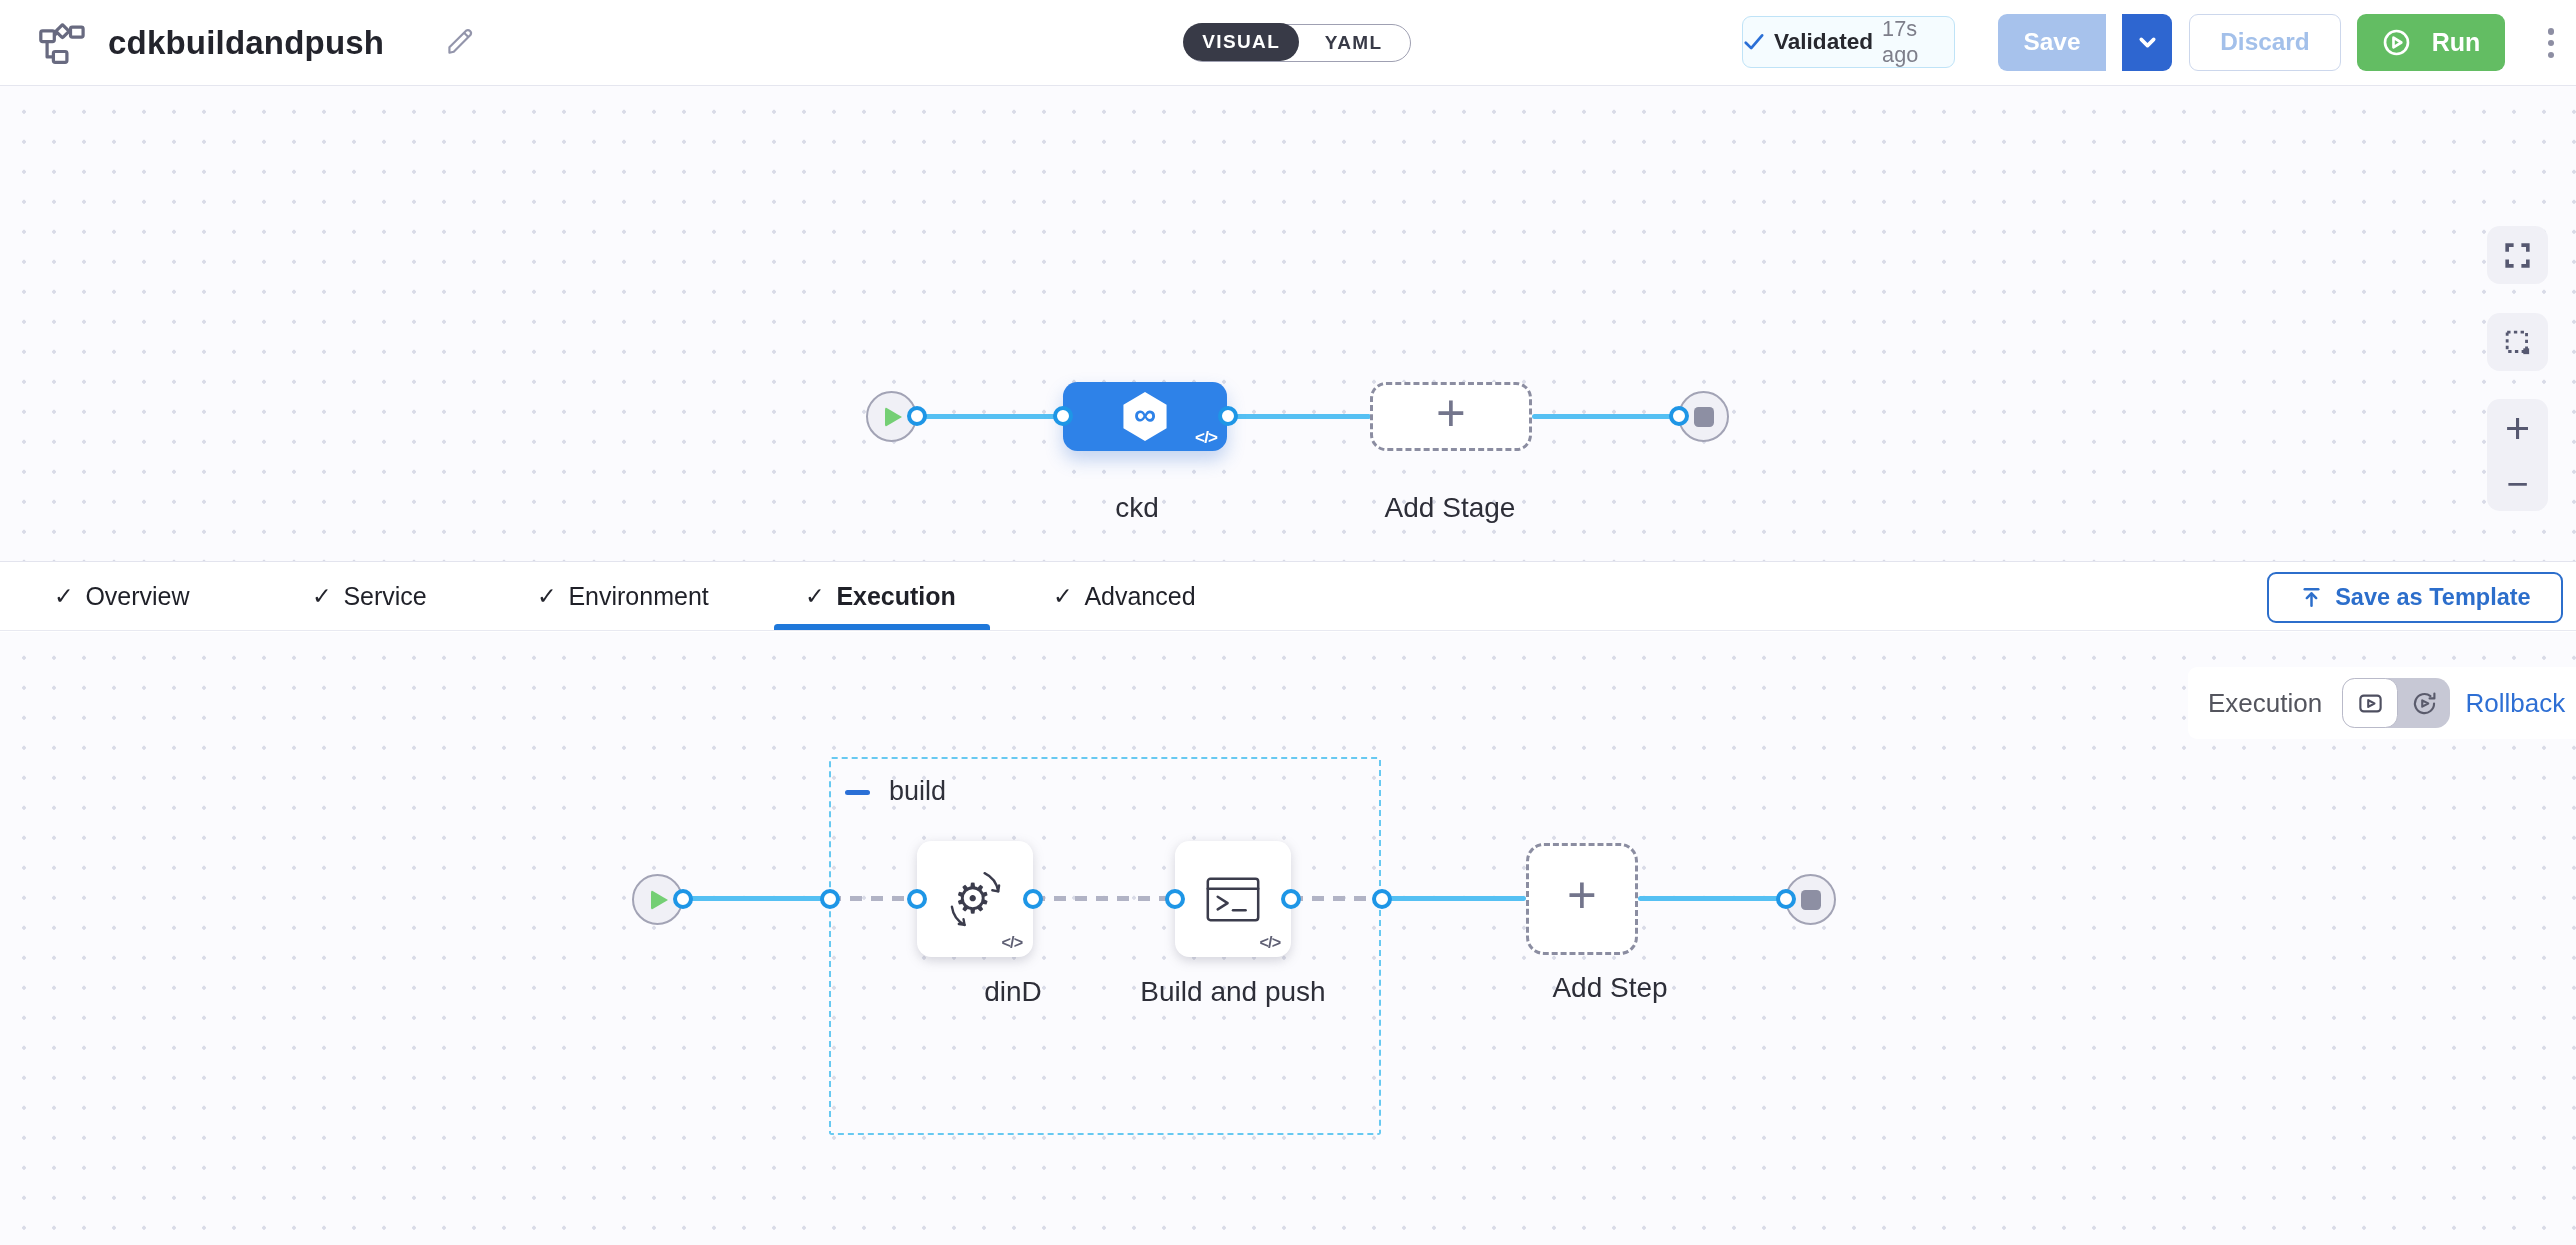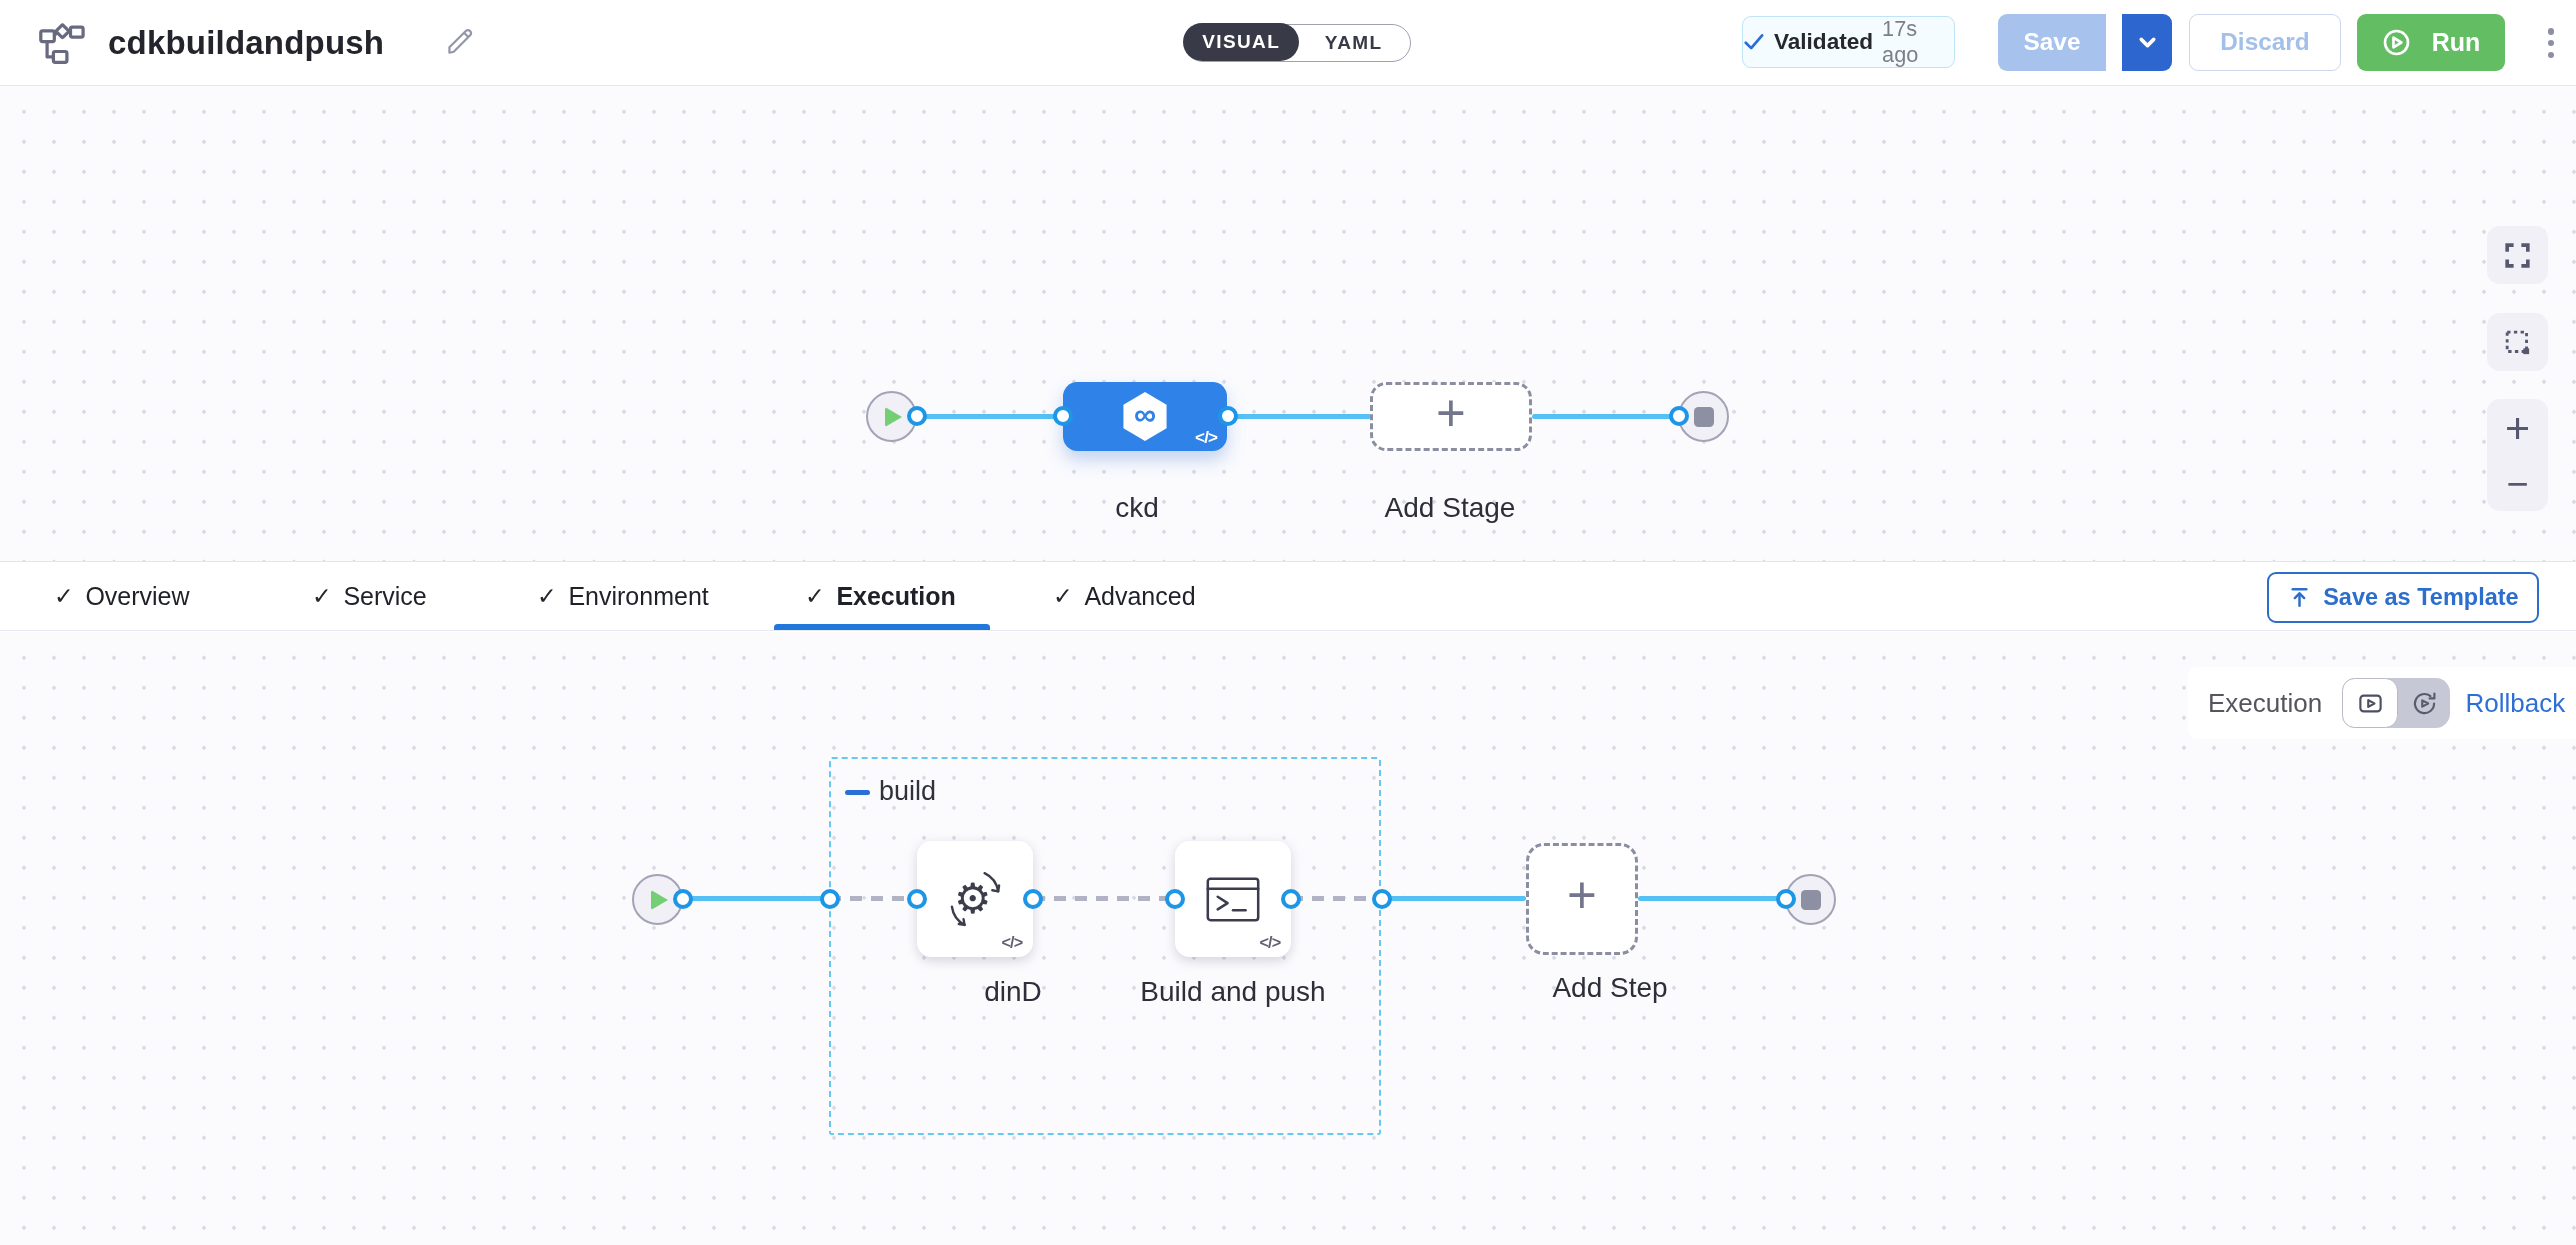--- a/index.html
+++ b/index.html
@@ -58,34 +58,34 @@
   .canvas-btn { position:absolute; left:2487px; width:61px; background:#f0f0f6; border-radius:12.6px; display:flex; align-items:center; justify-content:center; cursor:pointer; z-index:6; }
   .zoom-panel { flex-direction:column; justify-content:space-around; }
   .zoom-glyph { font-size:43px; font-weight:400; color:#565870; line-height:1; }
 
   
   .tabbar { position:absolute; top:561px; left:0; width:100%; height:70px; background:#fff; border-top:1.8px solid #e3e4ee; border-bottom:0.9px solid #e8e9f1; z-index:10; }
   .tab { position:absolute; top:0; height:100%; display:flex; align-items:center; gap:11.7px; font-size:25px; color:#1f2028; cursor:pointer; }
   .tab .check-glyph { font-size:23.5px; color:#24252d; }
   .tab.active { font-weight:700; }
   .tab-underline { position:absolute; left:774px; bottom:0; width:216px; height:6.3px; background:#1f78da; border-radius:3.6px 3.6px 0 0; }
-  .save-template-btn { position:absolute; left:2267px; top:10px; width:272px; height:51px; border:2.3px solid #2c6ecb; border-radius:9px; color:#2c6ecb; font-size:23.5px; font-weight:600; display:flex; align-items:center; justify-content:center; gap:10.8px; cursor:pointer; background:#fff; }
+  .save-template-btn { position:absolute; left:2267px; top:10px; width:296px; height:51px; border:2.3px solid #2c6ecb; border-radius:9px; color:#2c6ecb; font-size:23.5px; font-weight:600; display:flex; align-items:center; justify-content:center; gap:10.8px; cursor:pointer; background:#fff; }
 
   
   .exec-toolbar { position:absolute; left:2188px; top:35px; width:388px; height:72px; background:#fff; border-radius:9px 0 0 9px; display:flex; align-items:center; z-index:6; }
   .exec-mode-label { margin-left:20px; font-size:26px; color:#54555e; }
   .exec-toggle { margin-left:20px; width:108px; height:50px; background:#c7c8d5; border-radius:14.4px; display:flex; align-items:center; cursor:pointer; }
   .exec-toggle-left { width:56px; height:50px; background:#fff; border:1.8px solid #b9bac9; border-radius:12.6px; display:flex; align-items:center; justify-content:center; }
   .exec-toggle-right { flex:1; display:flex; align-items:center; justify-content:center; }
   .rollback-link { margin-left:15.3px; font-size:26px; color:#2e6fd4; cursor:pointer; }
 
   
   .step-group { position:absolute; left:829px; top:125px; width:552px; height:378px; border:2.7px dashed #67c9f1; border-radius:2.7px; z-index:1; }
   .group-minus { position:absolute; left:14.4px; top:31px; width:24.4px; height:5.4px; background:#2a6fd6; border-radius:2.7px; cursor:pointer; }
-  .group-label { position:absolute; left:48px; top:17px; font-size:27px; color:#30313b; }
+  .group-label { position:absolute; left:58px; top:17px; font-size:27px; color:#30313b; }
 
   .step-card { position:absolute; width:116px; height:116px; background:#fff; border-radius:14.4px; box-shadow:0 3.6px 10.8px rgba(115,116,134,0.28); display:flex; align-items:center; justify-content:center; z-index:3; cursor:pointer; }
 </style>
 </head>
 <body>
 
 <div class="app">
 
   <div class="header">
     <span class="pipeline-icon">

